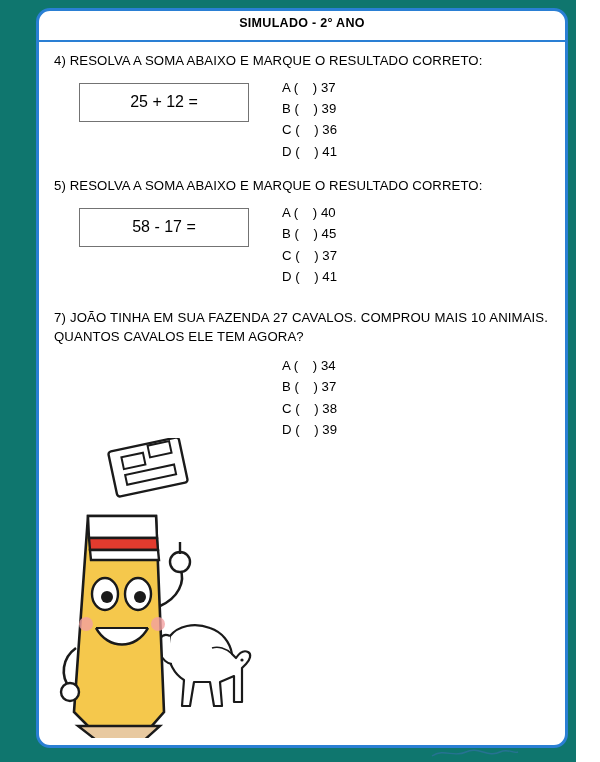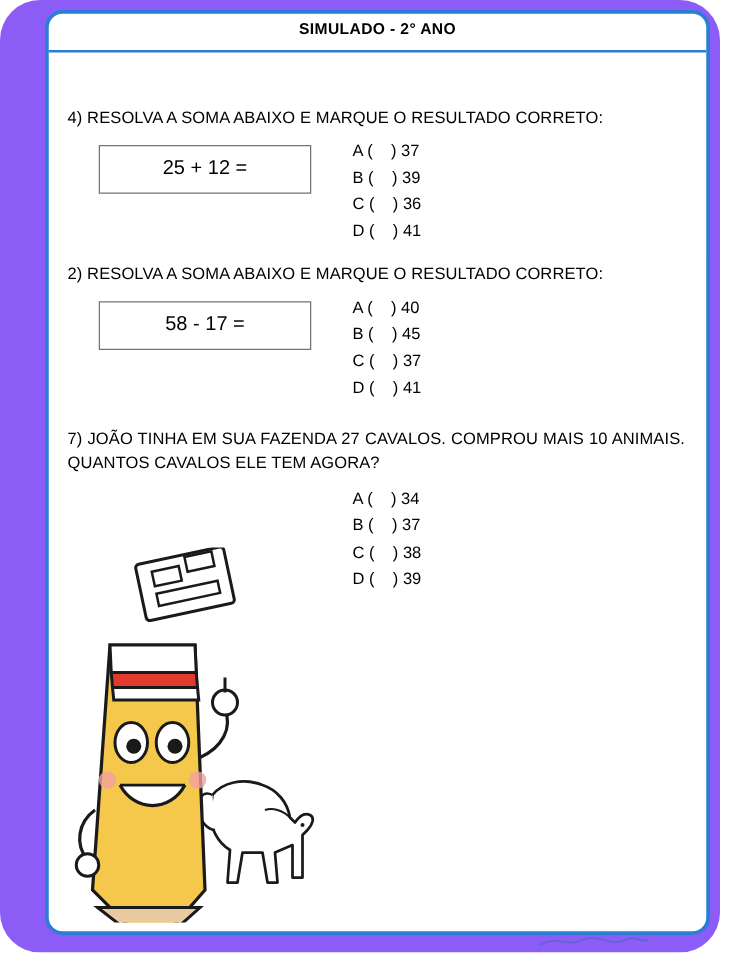--- a/index.html
+++ b/index.html
@@ -5,23 +5,22 @@
   * { box-sizing: border-box; }
   html, body {
     margin: 0; padding: 0;
     width: 600px; height: 762px;
     background: #ffffff;
     font-family: "Liberation Sans", sans-serif;
   }
   #sheet {
     position: relative;
     width: 576px; height: 762px;
-    background: #8b5cf6;
+    background: #0f766e;
     overflow: hidden;
-    border-radius: 32px;
   }
   .border-frame {
     position: absolute;
     left: 36px; top: 8px;
     width: 532px; height: 740px;
     border: 3px solid #2a7fd4;
     border-radius: 14px;
     background: #ffffff;
   }
   .doc-title {
@@ -38,21 +37,20 @@
     position: absolute;
     left: 39px; top: 40px;
     width: 526px;
     height: 2px;
     background: #2a7fd4;
   }
   .content {
     position: absolute;
     left: 54px; top: 52px;
     width: 498px;
-    margin-top: 33px;
   }
   .question {
     margin-bottom: 2px;
   }
   .q-text {
     font-size: 13.2px;
     line-height: 1.42;
     text-align: justify;
     text-align-last: left;
     color: #000;
@@ -135,21 +133,21 @@
           <div class="opt-row"><span>B</span> <span>(    )</span> <span>39</span></div>
           <div class="opt-row"><span>C</span> <span>(    )</span> <span>36</span></div>
           <div class="opt-row"><span>D</span> <span>(    )</span> <span>41</span></div>
         </div>
       </div>
     </div>
 
     <div class="spacer-12"></div>
 
     <div class="question">
-      <div class="q-text">2) RESOLVA A SOMA ABAIXO E MARQUE O RESULTADO CORRETO:</div>
+      <div class="q-text">5) RESOLVA A SOMA ABAIXO E MARQUE O RESULTADO CORRETO:</div>
       <div class="q-body">
         <div class="op-box-wrap">
           <div class="op-box">58 - 17 =</div>
         </div>
         <div class="options">
           <div class="opt-row"><span>A</span> <span>(    )</span> <span>40</span></div>
           <div class="opt-row"><span>B</span> <span>(    )</span> <span>45</span></div>
           <div class="opt-row"><span>C</span> <span>(    )</span> <span>37</span></div>
           <div class="opt-row"><span>D</span> <span>(    )</span> <span>41</span></div>
         </div>

